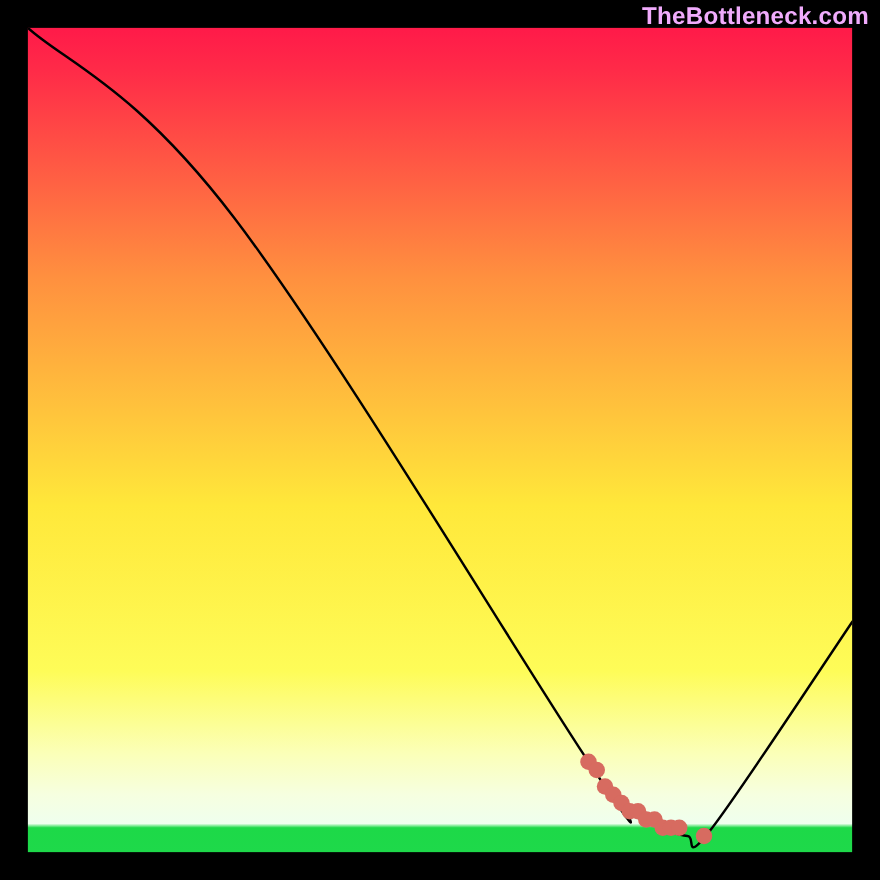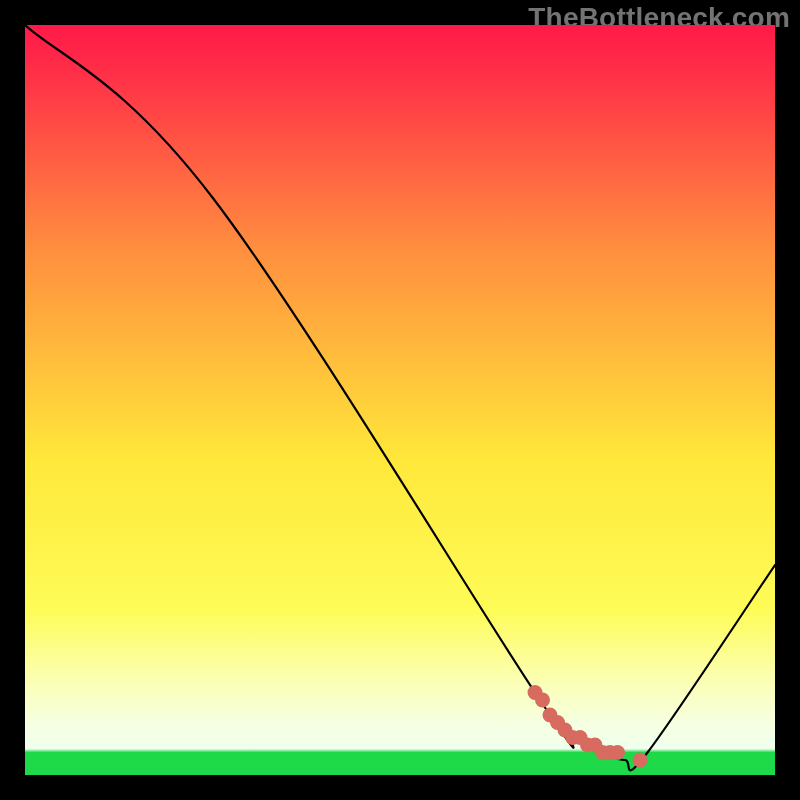--- a/index.html
+++ b/index.html
@@ -22,23 +22,23 @@
     top: 25px;
     width: 750px;
     height: 750px;
     overflow: hidden;
   }
   .watermark {
     position: absolute;
     top: 2px;
     right: 10px;
     font-family: Arial, Helvetica, sans-serif;
-    font-size: 28px;
+    font-size: 22px;
     font-weight: 600;
-    color: #737373;
+    color: #f0abfc;
     letter-spacing: 0.2px;
   }
 </style>
 </head>
 <body>
 
 <div class="outer">
   <div class="watermark">TheBottleneck.com</div>
 
   <div class="plot-area">

